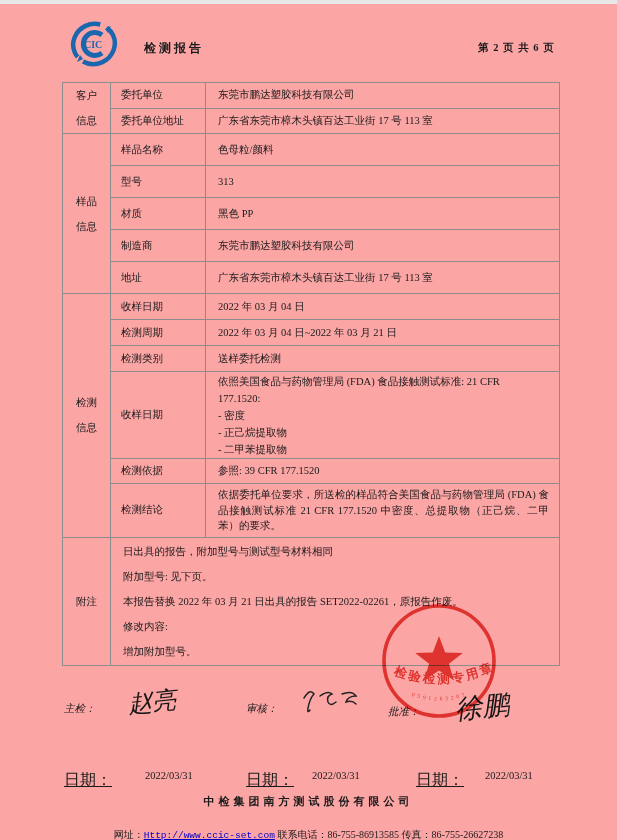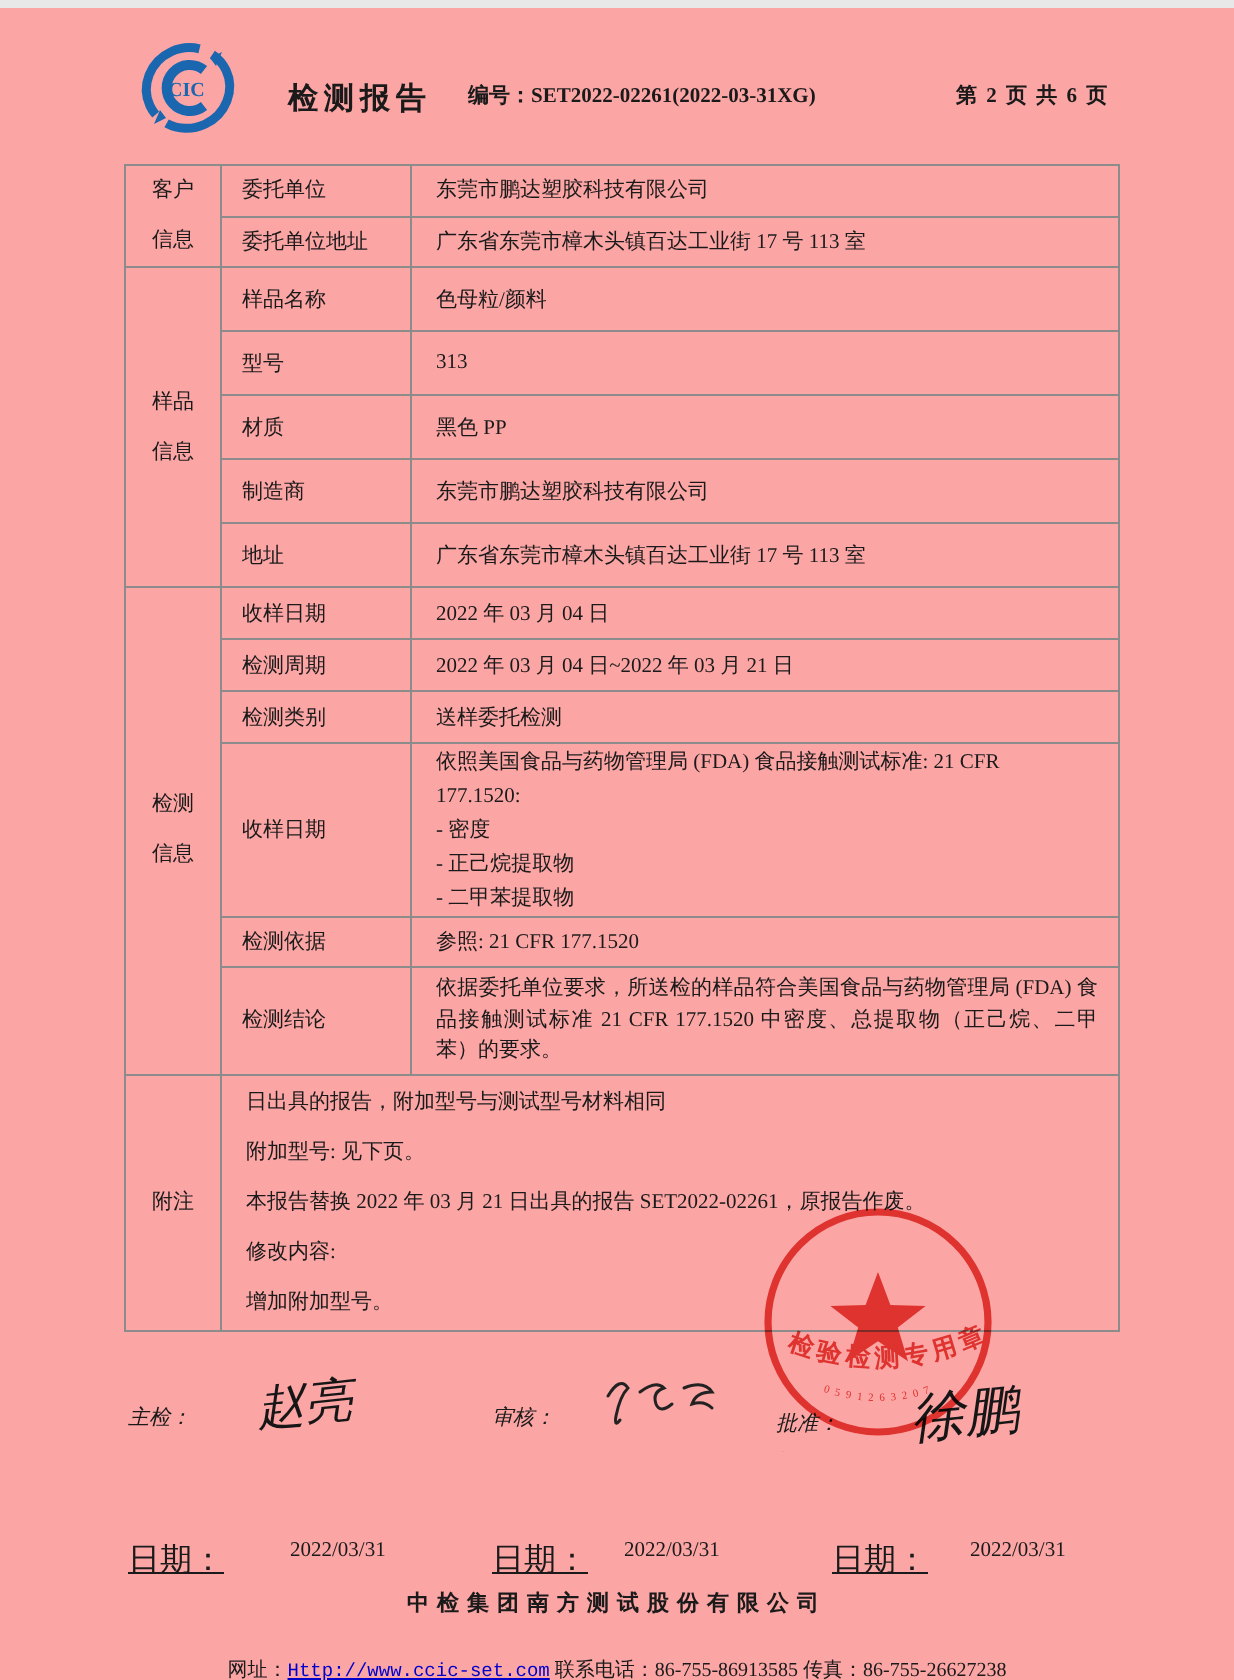--- a/index.html
+++ b/index.html
@@ -4,21 +4,21 @@
 <style>
   * { margin:0; padding:0; box-sizing:border-box; }
   body { background:#e8e8e8; font-family:"Liberation Serif","DejaVu Serif",serif; }
   .page {
     position:relative; width:617px; height:840px; margin:4px auto;
     background:#fca5a5; color:#1a1a1a; overflow:hidden;
   }
   
   .header { position:absolute; left:62px; top:14px; width:497px; height:52px; }
   .logo { position:absolute; left:2px; top:2px; }
-  .hdr-title { position:absolute; left:82px; top:22px; font-size:15px; font-weight:bold; letter-spacing:3px; }
+  .hdr-title { position:absolute; left:82px; top:22px; font-size:12px; font-weight:bold; letter-spacing:3px; }
   .hdr-no { position:absolute; left:172px; top:23px; font-size:10.5px; font-weight:bold; }
   .hdr-page { position:absolute; left:416px; top:23px; font-size:10.5px; font-weight:bold; letter-spacing:1px; white-space:nowrap; }
   
   table.main {
     position:absolute; left:62px; top:78px; width:497px;
     border-collapse:collapse; table-layout:fixed;
   }
   table.main td { border:1px solid #8c8c8c; font-size:10.5px; vertical-align:middle; }
   td.sec { text-align:center; line-height:25px; }
   td.lbl { padding-left:10px; }
@@ -51,21 +51,20 @@
     <svg class="logo" width="60" height="48" viewBox="0 0 60 48">
       <g fill="none" stroke="#1a67b0">
         <ellipse cx="30" cy="24" rx="21" ry="20" stroke-width="4.5" stroke-dasharray="52 7 52 7" transform="rotate(-25 30 24)"></ellipse>
         <path d="M41 9 L47 6 L44 13 Z" fill="#1a67b0" stroke="none"></path>
         <path d="M19 39 L13 42 L16 35 Z" fill="#1a67b0" stroke="none"></path>
         <path d="M38 15 A 11.5 11.5 0 1 0 38 33" stroke-width="5"></path>
       </g>
       <text x="20" y="28" font-size="10" font-weight="bold" fill="#1a67b0" font-family="Liberation Serif,serif">CIC</text>
     </svg>
     <div class="hdr-title">检测报告</div>
-    <div class="hdr-no"><span>编号：</span><span>SET2022-02261(2022-03-31XG)</span></div>
     <div class="hdr-page">第 2 页 共 6 页</div>
   </div>
 
   <table class="main">
     <colgroup>
         <col style="width:48px">
         <col style="width:95px">
         <col style="width:354px">
       </colgroup>
 
@@ -120,21 +119,21 @@
       <td class="val mline">
         <div>依照美国食品与药物管理局 (FDA) 食品接触测试标准: 21 CFR</div>
         <div>177.1520:</div>
         <div>- 密度</div>
         <div>- 正己烷提取物</div>
         <div>- 二甲苯提取物</div>
       </td>
     </tr>
     <tr class="r25">
       <td class="lbl">检测依据</td>
-      <td class="val">参照: 21 CFR 177.1520</td>
+      <td class="val">参照: 39 CFR 177.1520</td>
     </tr>
     <tr class="r47">
       <td class="lbl">检测结论</td>
       <td class="concl">依据委托单位要求，所送检的样品符合美国食品与药物管理局 (FDA) 食品接触测试标准 21 CFR 177.1520 中密度、总提取物（正己烷、二甲苯）的要求。</td>
     </tr>
 
     <tr class="r128">
       <td class="sec">附注</td>
       <td class="notes-lines" colspan="2">
         <div>日出具的报告，附加型号与测试型号材料相同</div>

